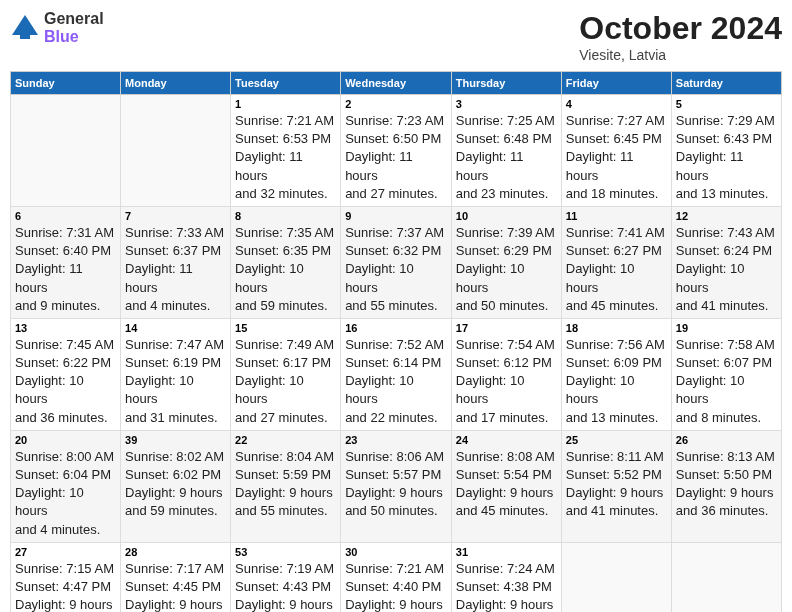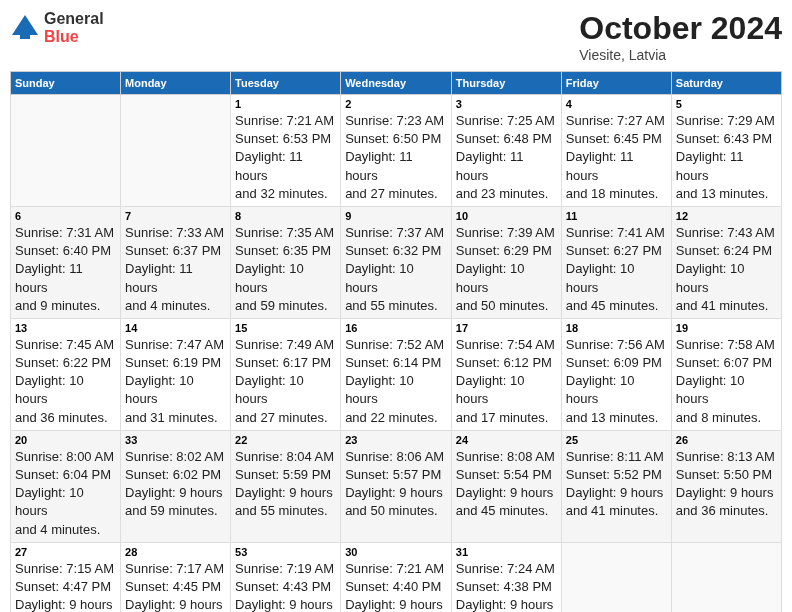--- a/index.html
+++ b/index.html
@@ -32,21 +32,21 @@
       line-height: 1.1;
     }
     .logo-general {
       font-size: 16px;
       font-weight: bold;
       color: #333;
     }
     .logo-blue {
       font-size: 16px;
       font-weight: bold;
-      color: #ef4444;
+      color: #8b5cf6;
     }
     .logo-icon {
       width: 30px;
       height: 30px;
       margin-right: 4px;
     }
     .title-block {
       text-align: left;
     }
     .month-title {
@@ -215,21 +215,21 @@
             <span class="day-num">19</span>
             <div class="day-info">Sunrise: 7:58 AM<br>Sunset: 6:07 PM<br>Daylight: 10 hours<br>and 8 minutes.</div>
           </td>
         </tr>
         <tr>
           <td>
             <span class="day-num">20</span>
             <div class="day-info">Sunrise: 8:00 AM<br>Sunset: 6:04 PM<br>Daylight: 10 hours<br>and 4 minutes.</div>
           </td>
           <td>
-            <span class="day-num">33</span>
+            <span class="day-num">39</span>
             <div class="day-info">Sunrise: 8:02 AM<br>Sunset: 6:02 PM<br>Daylight: 9 hours<br>and 59 minutes.</div>
           </td>
           <td>
             <span class="day-num">22</span>
             <div class="day-info">Sunrise: 8:04 AM<br>Sunset: 5:59 PM<br>Daylight: 9 hours<br>and 55 minutes.</div>
           </td>
           <td>
             <span class="day-num">23</span>
             <div class="day-info">Sunrise: 8:06 AM<br>Sunset: 5:57 PM<br>Daylight: 9 hours<br>and 50 minutes.</div>
           </td>

